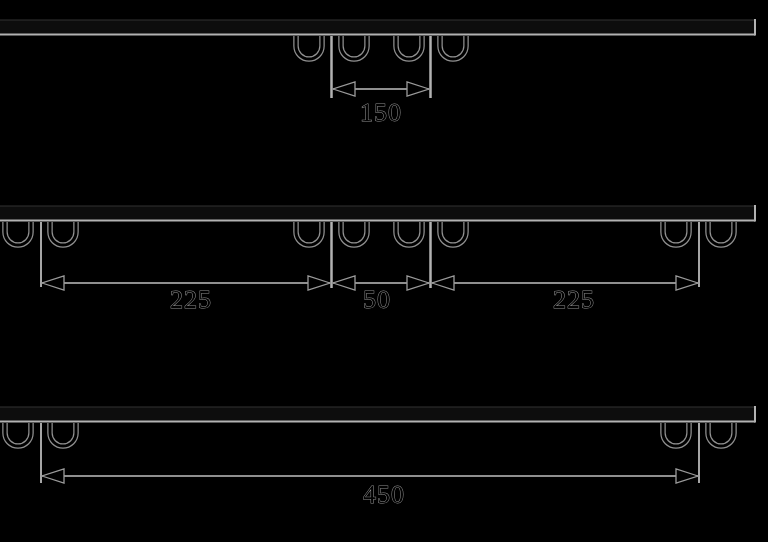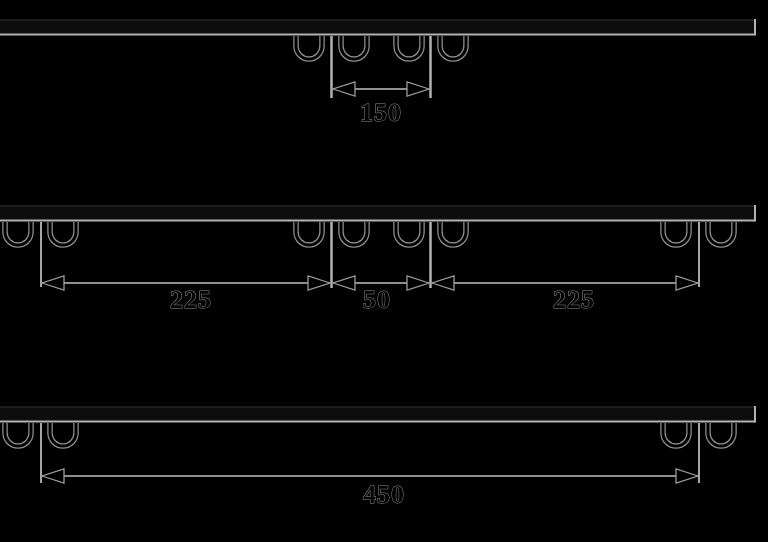--- a/index.html
+++ b/index.html
@@ -9,21 +9,20 @@
     width: 768px;
     height: 542px;
     overflow: hidden;
     font-family: "Liberation Serif", "DejaVu Serif", serif;
   }
   .stage {
     position: relative;
     width: 768px;
     height: 489px;
     background: #000000;
-    font-weight: bold;
   }
   svg { display: block; }
 
   
   .beam-body   { fill: #0d0d0d; }
   .beam-top    { stroke: #333333; stroke-width: 1.2; }
   .beam-bottom { stroke: #b2b2b2; stroke-width: 2; }
   .beam-cap    { stroke: #b2b2b2; stroke-width: 2; }
 
   

